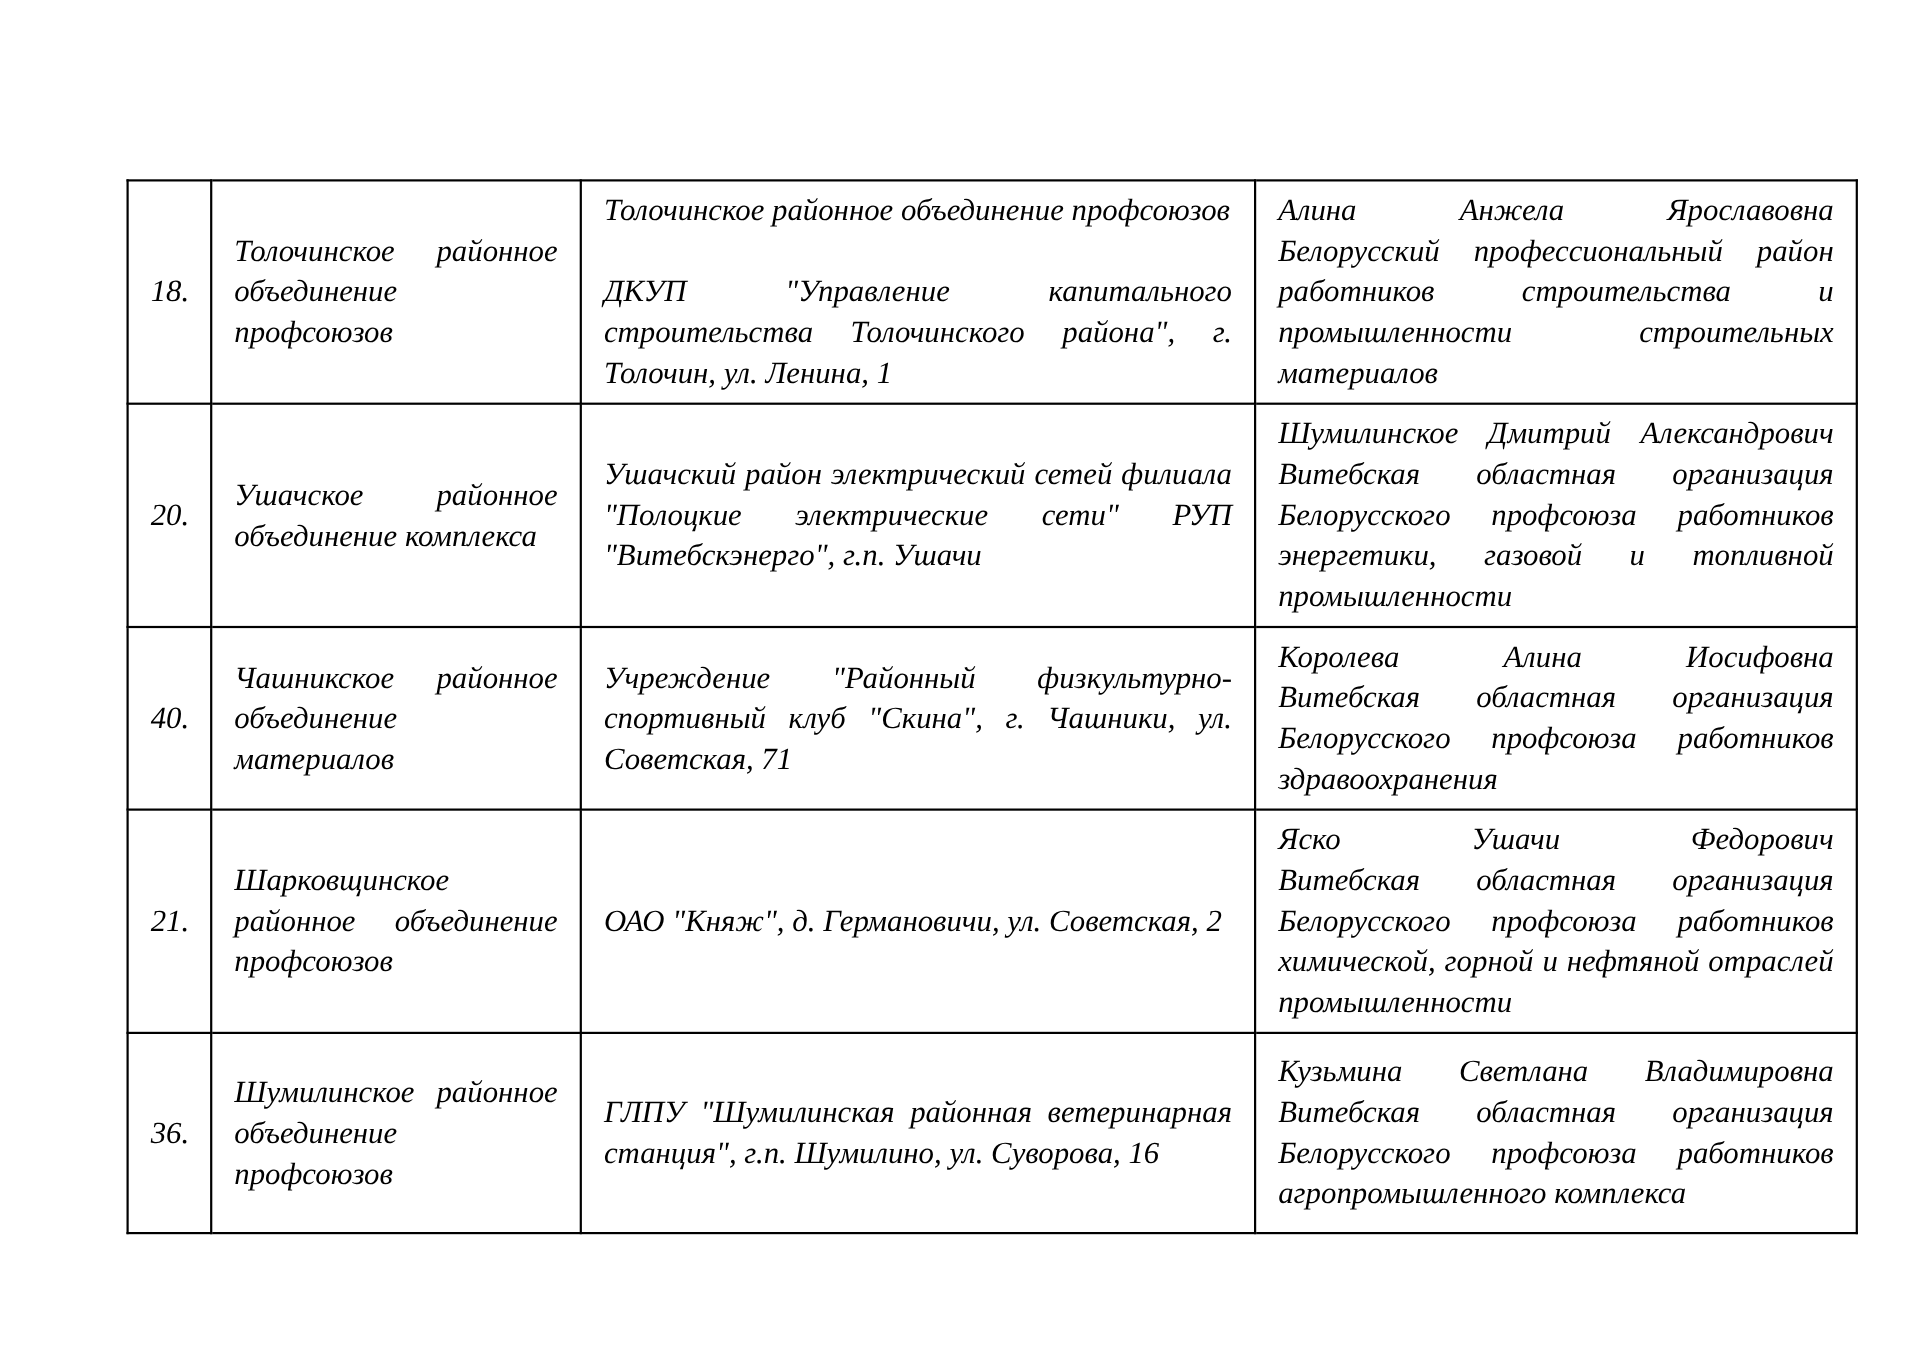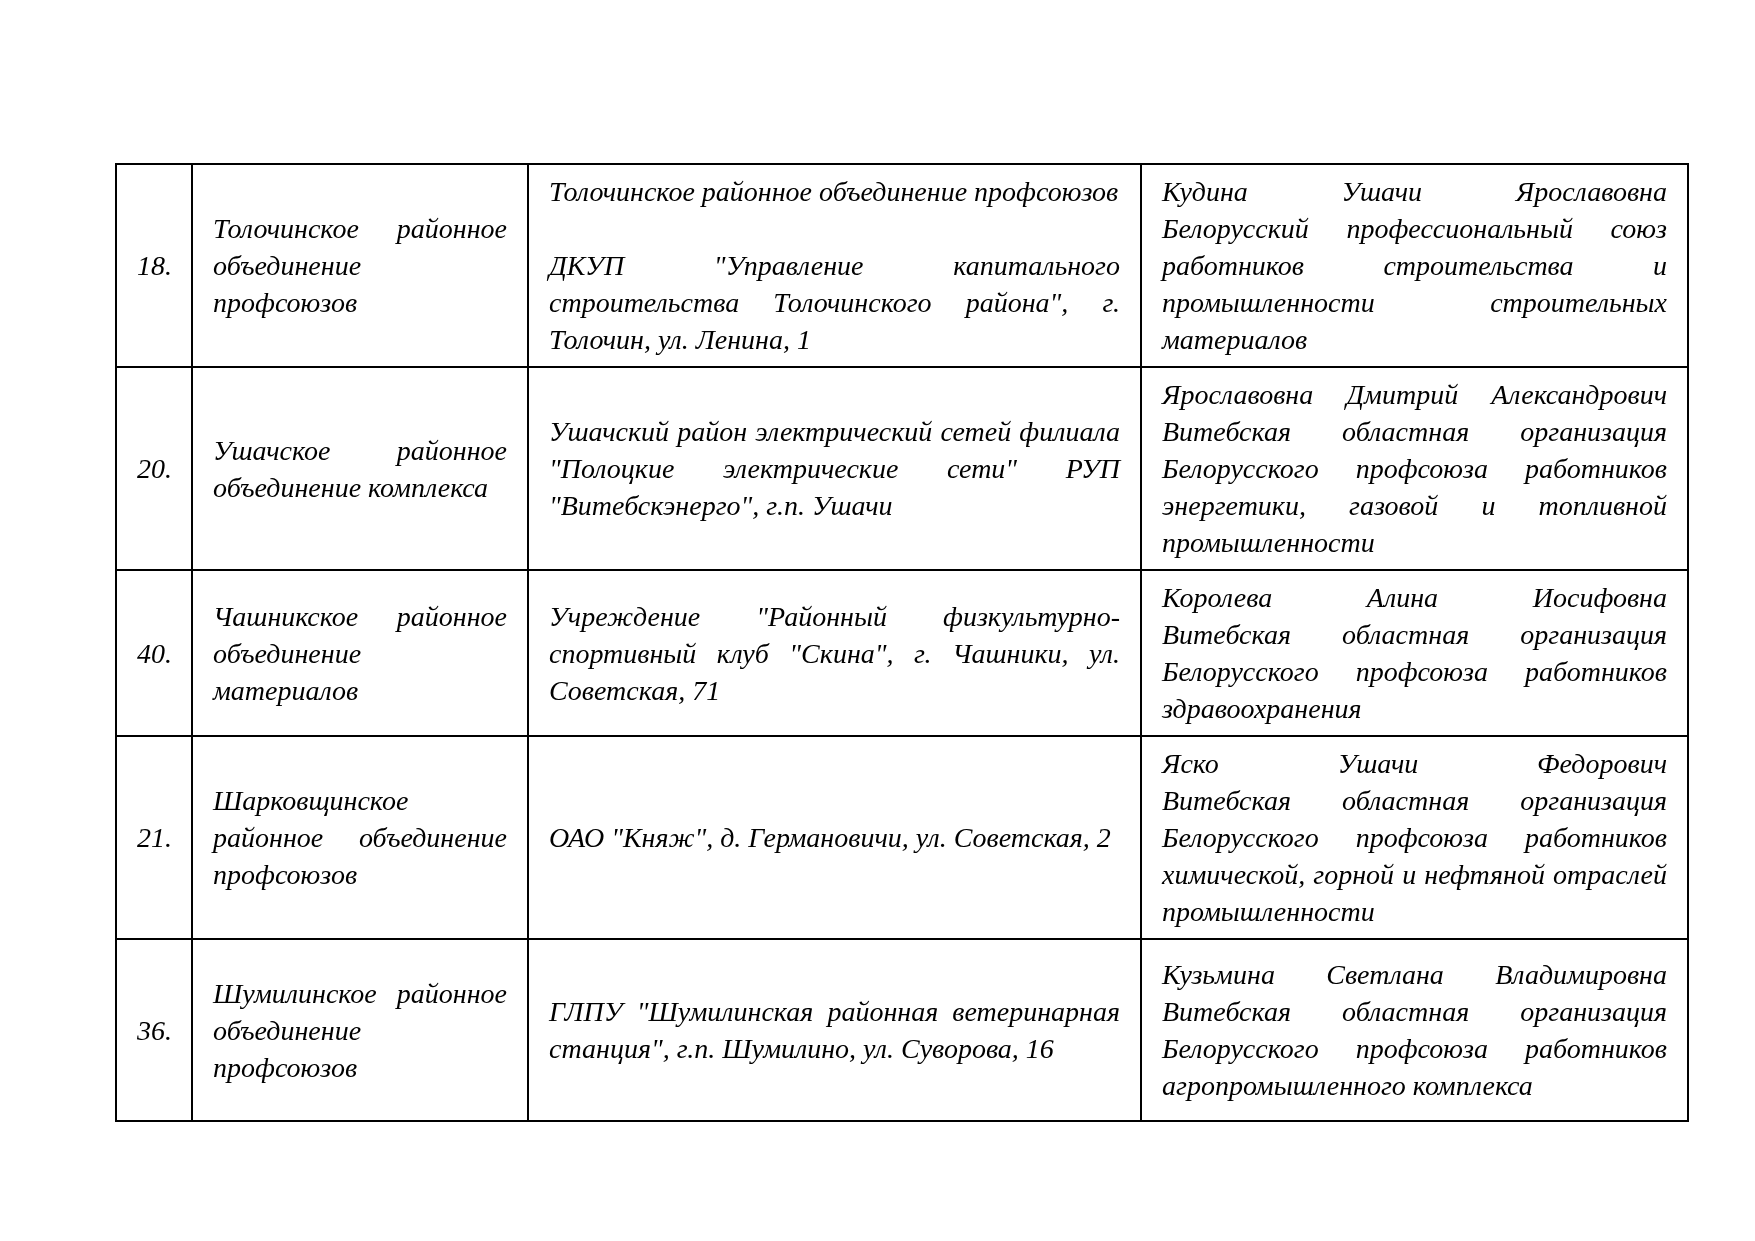--- a/index.html
+++ b/index.html
@@ -76,37 +76,37 @@
     </td>
     <td class="c-union">
       <div class="jpar">Толочинское районное объединение профсоюзов</div>
     </td>
     <td class="c-addr">
             <div class="jpar">Толочинское районное объединение профсоюзов</div>
             <div class="blank-line"></div>
             <div class="jpar">ДКУП "Управление капитального строительства Толочинского района", г. Толочин, ул. Ленина, 1</div>
           </td>
     <td class="c-person">
-      <div class="name-line">Кудина Ушачи Ярославовна</div>
-      <div class="jpar">Белорусский профессиональный союз работников строительства и промышленности строительных материалов</div>
+      <div class="name-line">Алина Анжела Ярославовна</div>
+      <div class="jpar">Белорусский профессиональный район работников строительства и промышленности строительных материалов</div>
     </td>
   </tr>
 
   <tr>
     <td class="c-num">
       <div class="num">20.</div>
     </td>
     <td class="c-union">
       <div class="jpar">Ушачское районное объединение комплекса</div>
     </td>
     <td class="c-addr">
             <div class="jpar">Ушачский район электрический сетей филиала "Полоцкие электрические сети" РУП "Витебскэнерго", г.п. Ушачи</div>
           </td>
     <td class="c-person">
-      <div class="name-line">Ярославовна Дмитрий Александрович</div>
+      <div class="name-line">Шумилинское Дмитрий Александрович</div>
       <div class="jpar">Витебская областная организация Белорусского профсоюза работников энергетики, газовой и топливной промышленности</div>
     </td>
   </tr>
 
   <tr>
     <td class="c-num">
       <div class="num">40.</div>
     </td>
     <td class="c-union">
       <div class="jpar">Чашникское районное объединение материалов</div>

